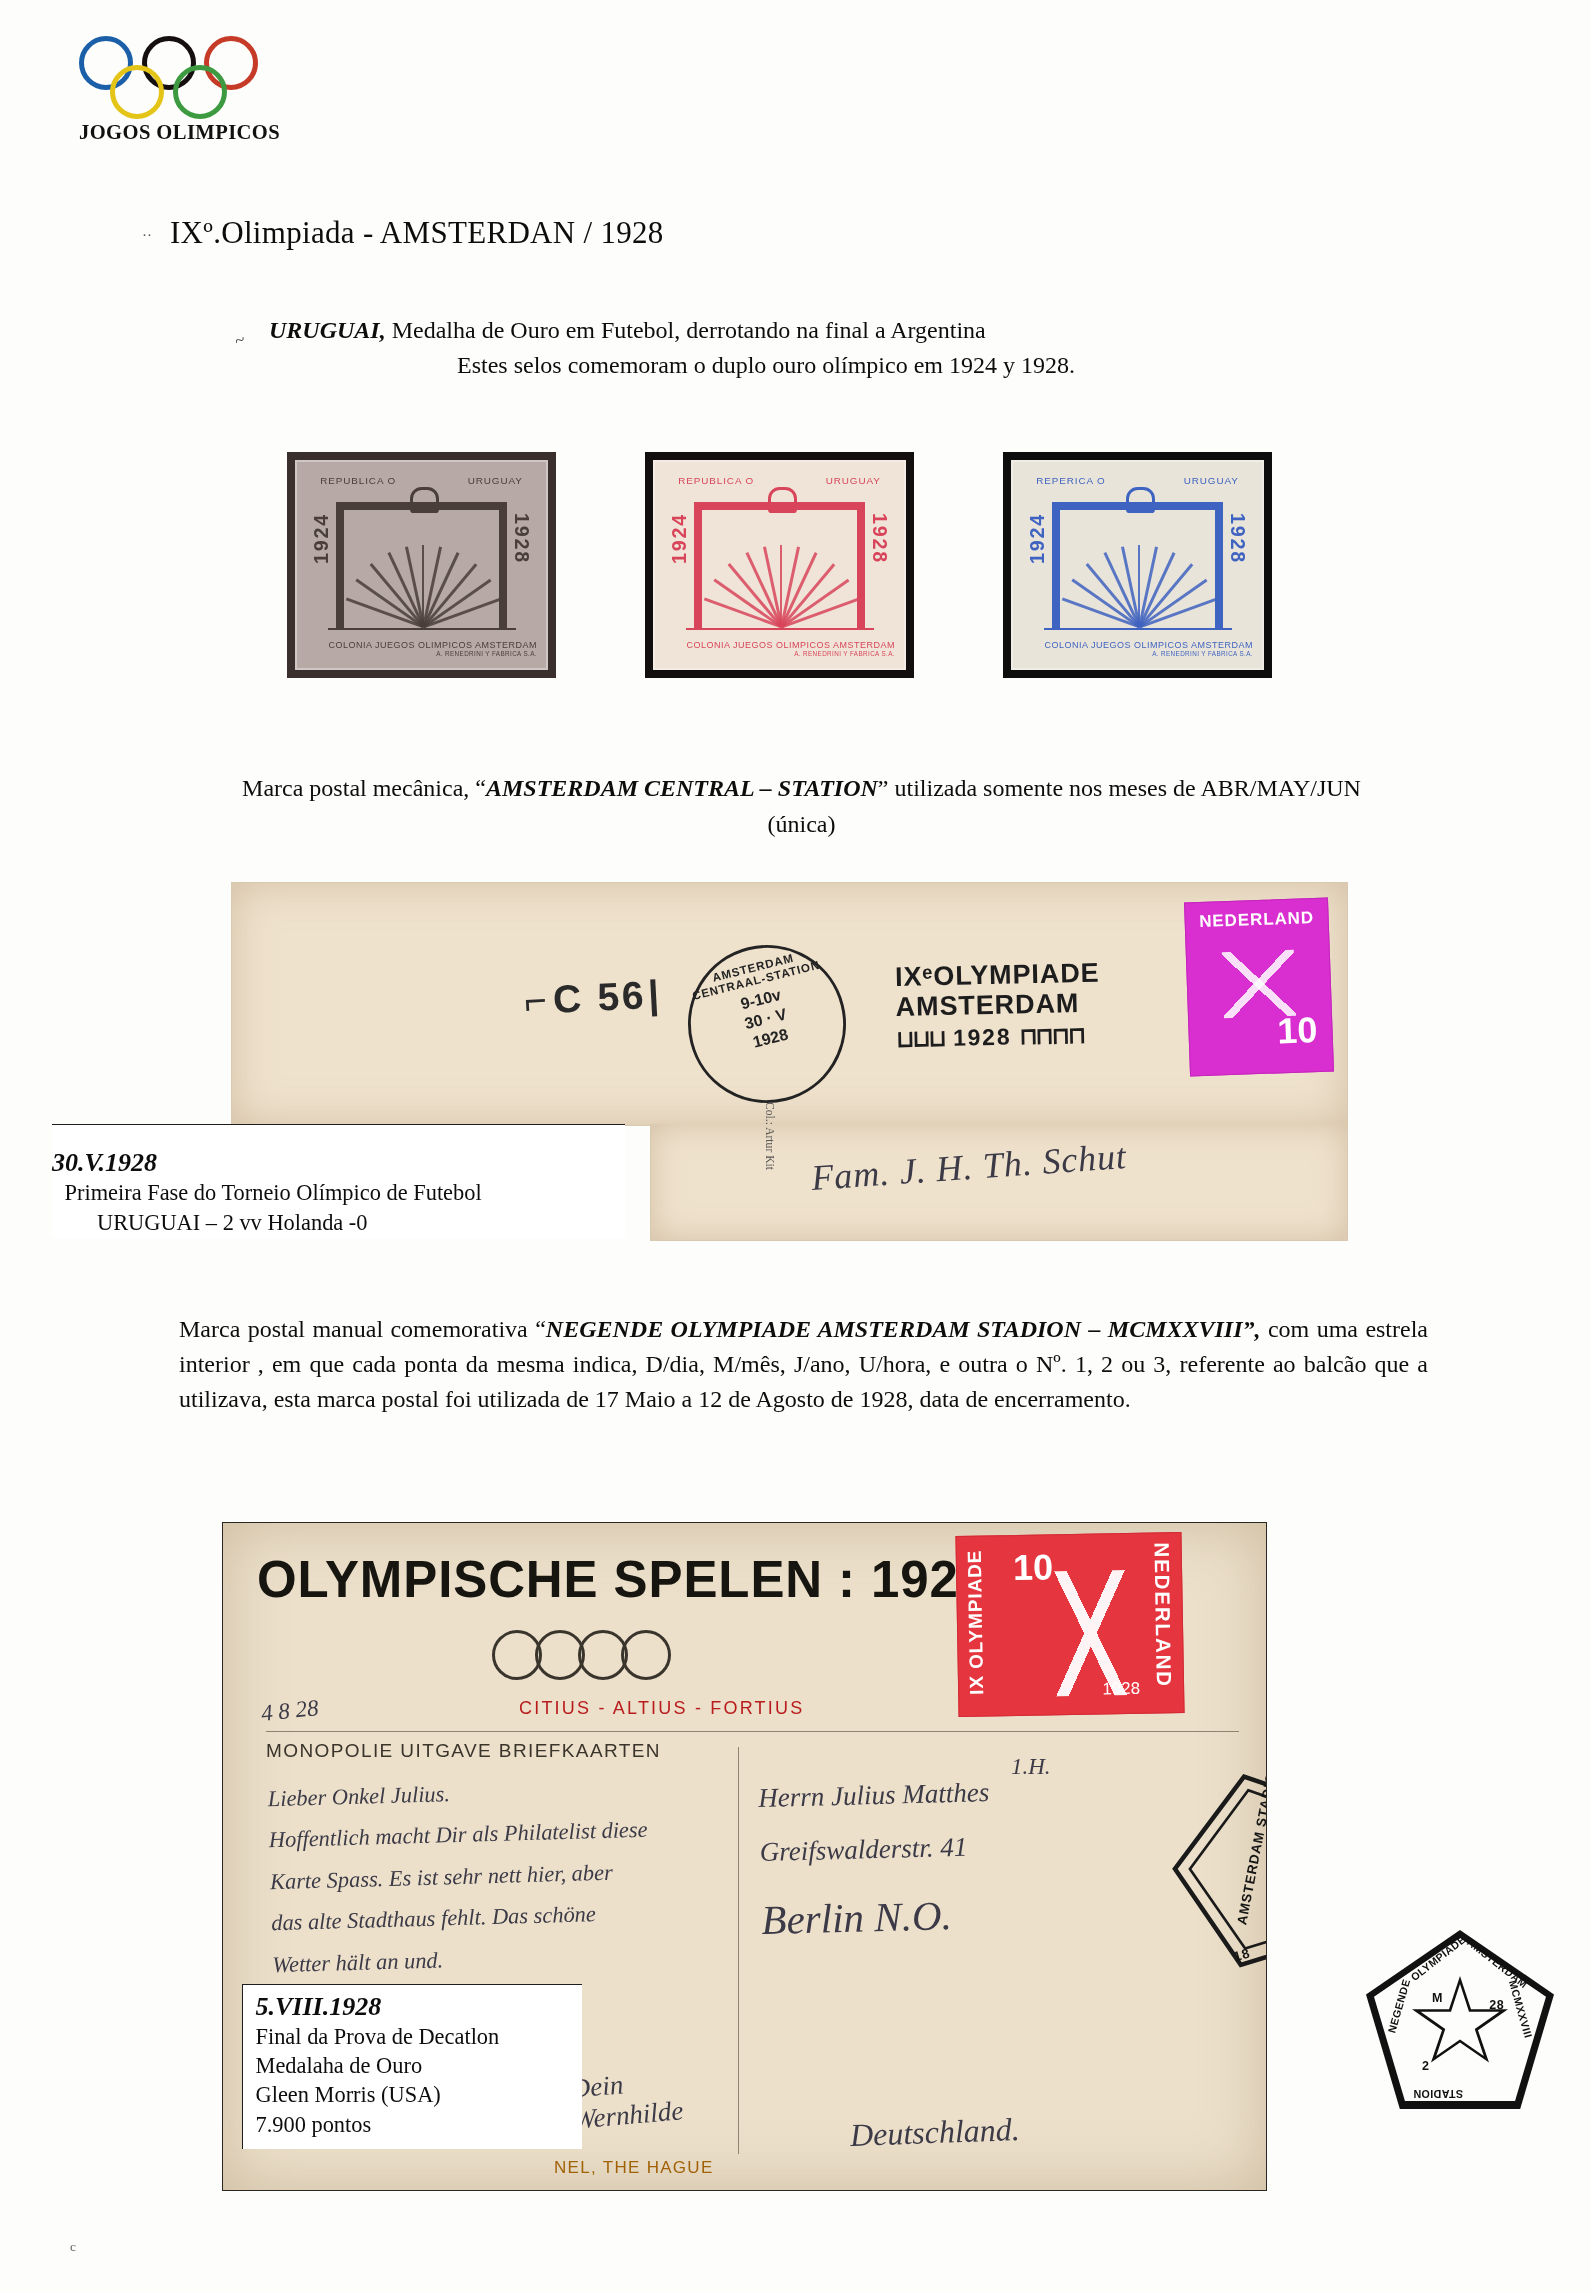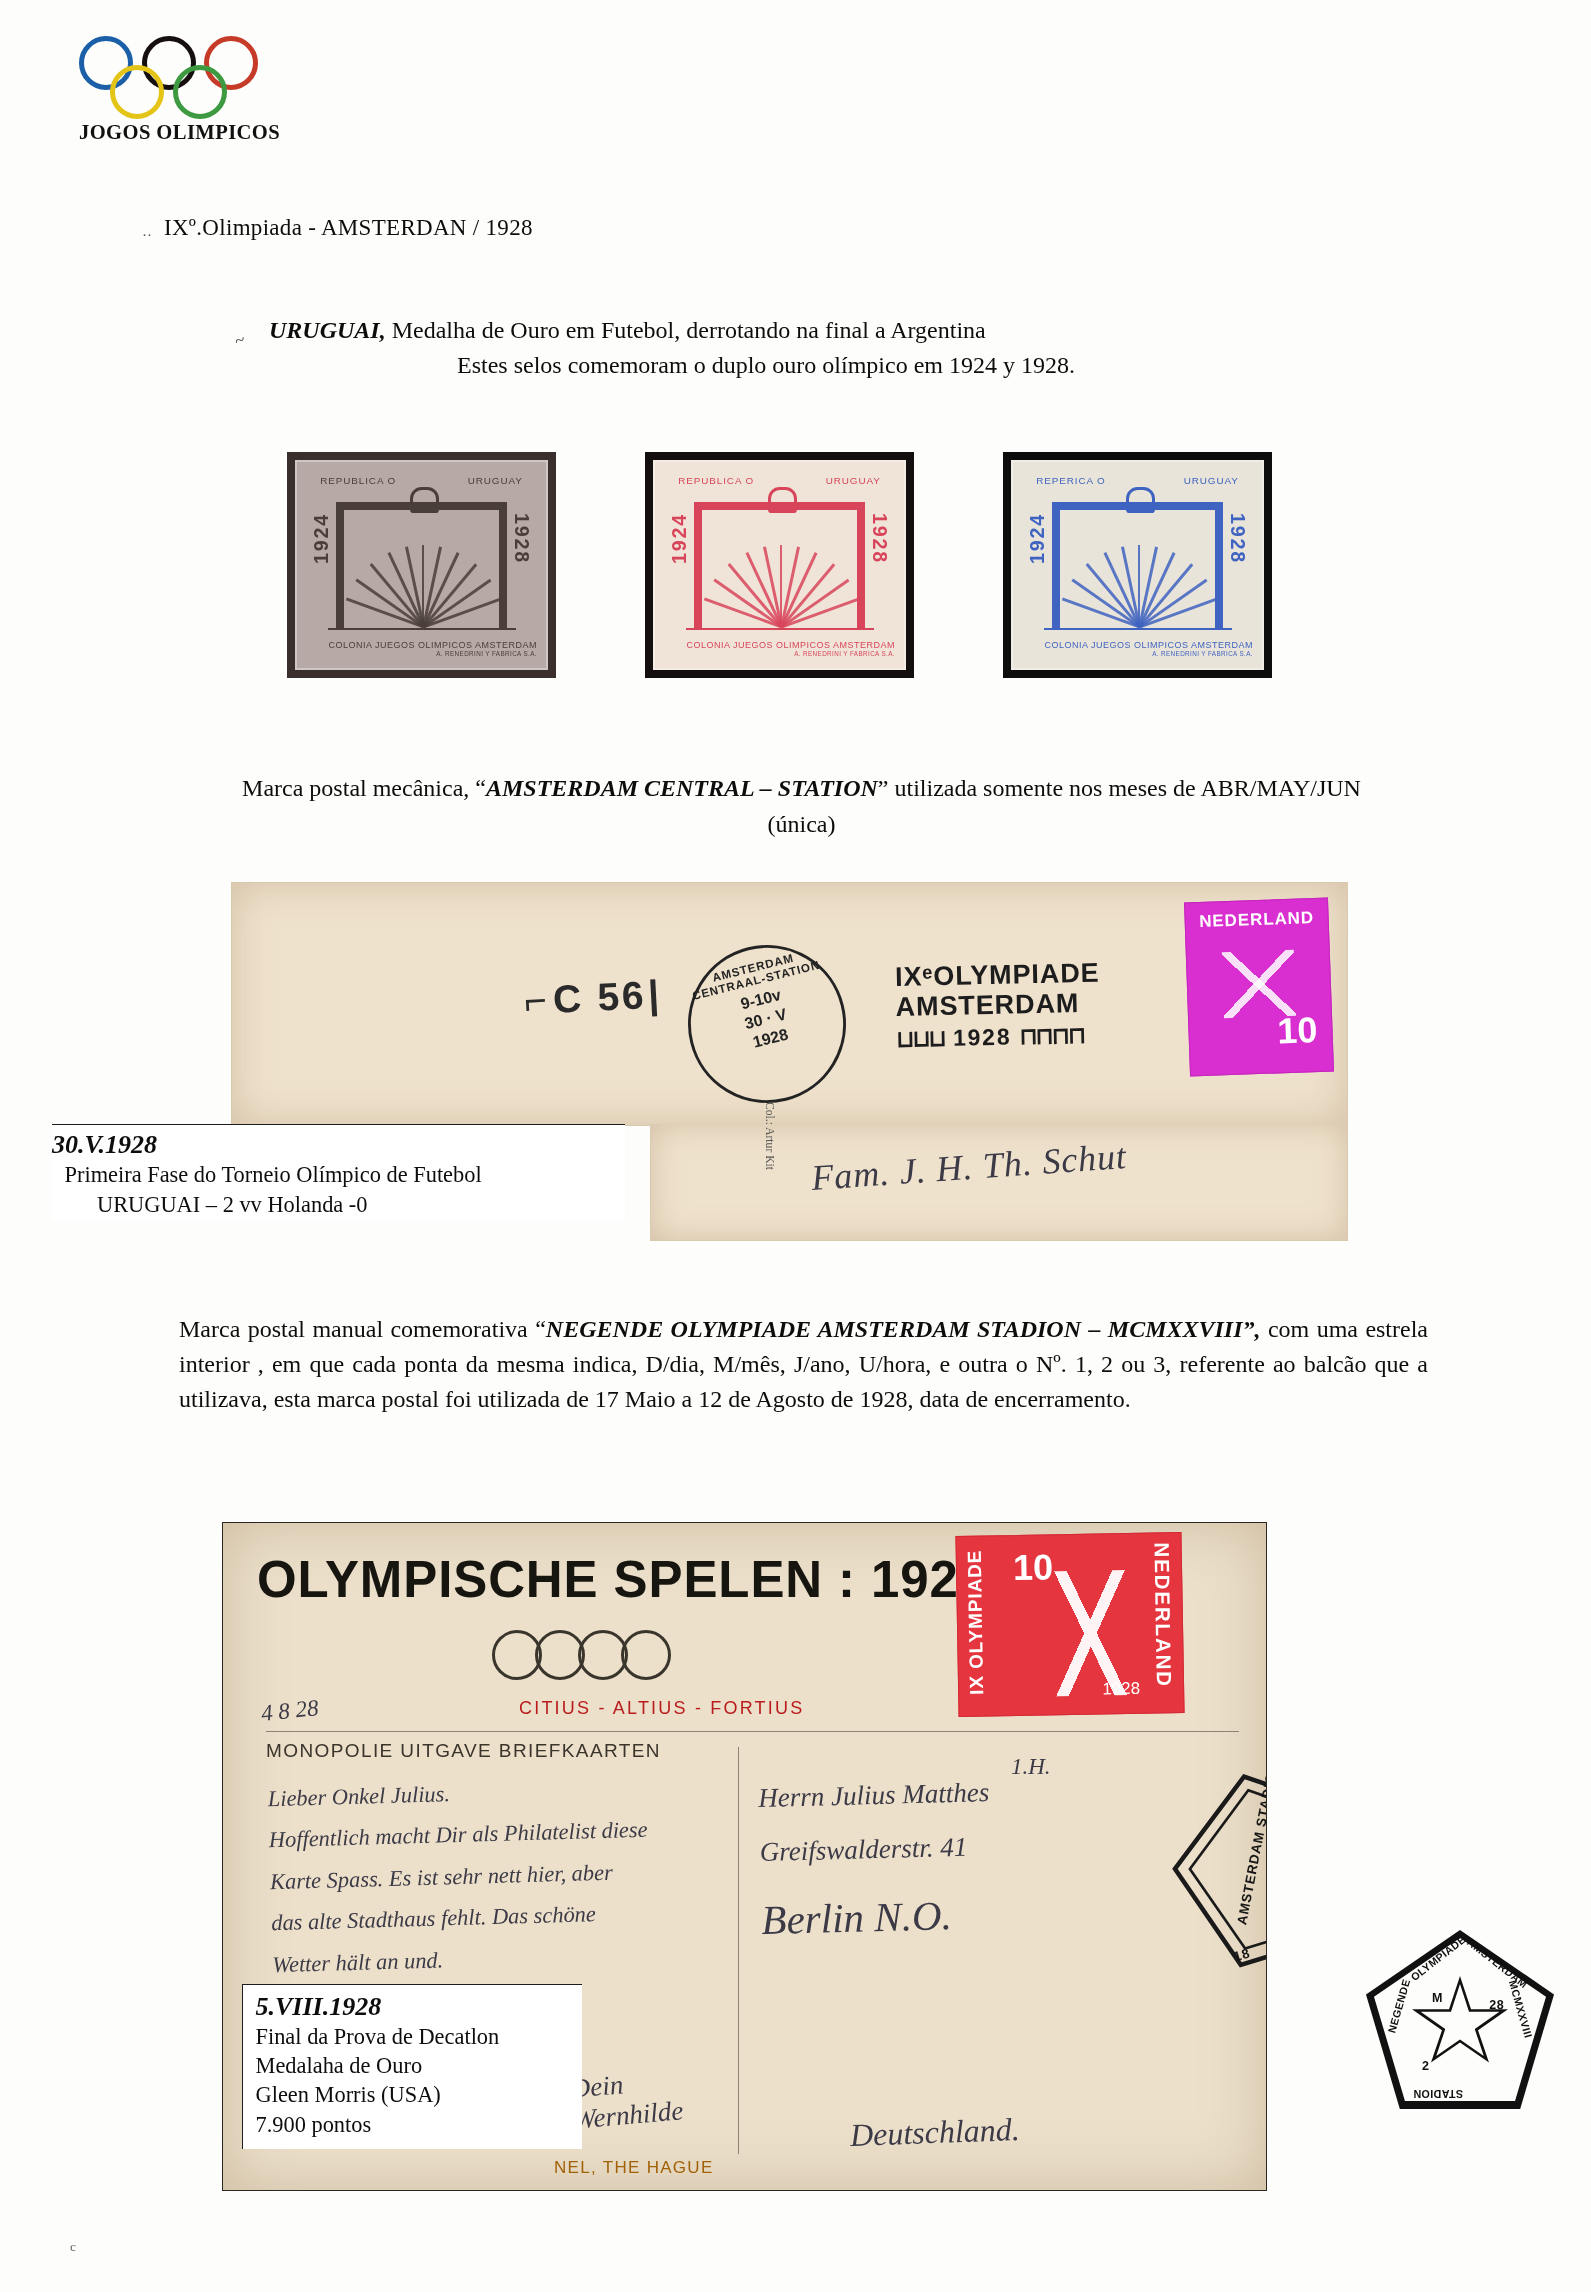--- a/index.html
+++ b/index.html
@@ -52,23 +52,23 @@
     font-family: "Liberation Serif", serif;
     font-weight: bold;
     font-size: 20.6px;
     letter-spacing: 0.4px;
     color: #111;
   }
 
   
   .title-line {
     position: absolute;
-    left: 164px;
+    left: 170px;
     top: 215px;
-    font-size: 23px;
+    font-size: 31px;
     letter-spacing: 0.3px;
   }
   .dot-mark {
     position: absolute;
     left: 142px;
     top: 227px;
     font-size: 15px;
     color: #555;
   }
 
@@ -359,21 +359,21 @@
   }
 
   
   .label1 {
     position: absolute;
     left: 52px;
     top: 1124px;
     width: 573px;
     background: #ffffff;
     border-top: 1.8px solid #1d1d1d;
-    padding-top: 5px;
+    padding-top: 23px;
   }
   .label1 .ldate {
     font-weight: bold;
     font-style: italic;
     font-size: 26px;
   }
   .label1 .l2, .label1 .l3 {
     font-size: 22.4px;
     line-height: 1.35;
   }

